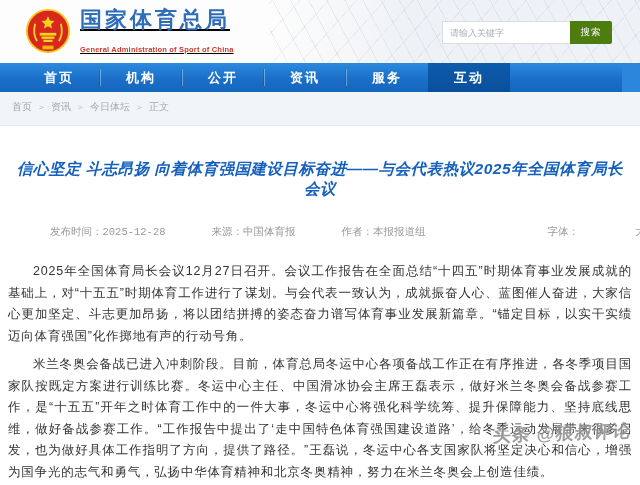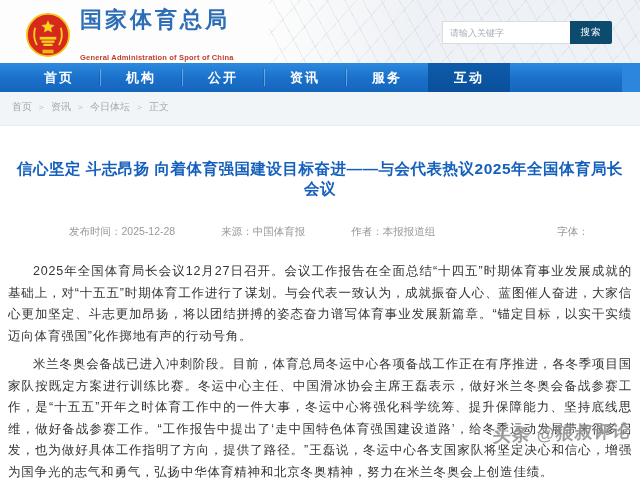--- a/index.html
+++ b/index.html
@@ -9,28 +9,28 @@
   
   .header { position:relative; height:63px; background:#fdfdfd; overflow:hidden; }
   .header-pattern { position:absolute; top:0; right:0; width:58%; height:100%;
     background:
       repeating-linear-gradient(62deg, rgba(190,198,208,.28) 0 1px, transparent 1px 16px),
       repeating-linear-gradient(-48deg, rgba(190,198,208,.24) 0 1px, transparent 1px 21px),
       linear-gradient(90deg, rgba(236,240,244,0) 0%, #eef1f5 40%);
     pointer-events:none; }
   .logo-wrap { position:absolute; left:26px; top:7px; display:flex; align-items:center; cursor:pointer; }
   .emblem { width:44px; height:44px; flex:0 0 44px; }
-  .logo-text { margin-left:10px; }
+  .logo-text { margin-left:10px;text-decoration:underline; }
   .site-name { color:#2e6eb6; font-size:22px; font-weight:bold; letter-spacing:3px; line-height:26px; }
-  .site-name-en { color:#c33a2a; font-size:7.5px; letter-spacing:.2px; margin-top:20px; font-weight:bold; }
+  .site-name-en { color:#c33a2a; font-size:7.5px; letter-spacing:.2px; margin-top:12px; font-weight:bold; }
   .search-wrap { position:absolute; right:28px; top:21px; display:flex; z-index:2;border-radius:7px; }
   .search-input { width:128px; height:23px; border:1px solid #d9dde2; border-right:none;
     background:#fff; font-size:9px; color:#555; padding:0 7px; outline:none; }
   .search-input::placeholder { color:#aab0b8; }
-  .search-btn { width:42px; height:23px; border:none; background:#0c4a6e; color:#fff;
+  .search-btn { width:42px; height:23px; border:none; background:#4d7c0f; color:#fff;
     font-size:9.5px; cursor:pointer; border-radius:0 2px 2px 0; letter-spacing:1px; }
 
   
   .nav { height:29px; background:linear-gradient(180deg,#2c8ade 0%, #1a6fc8 55%, #1566bd 100%);
     display:flex; align-items:stretch; padding-left:18px; position:relative; }
   .nav::after { content:""; position:absolute; right:0; top:0; width:18px; height:100%;
     background:#2b86dc; }
   .nav-item { width:82px; display:flex; align-items:center; justify-content:center;
     color:#fff; font-size:13px; font-weight:bold; letter-spacing:2px; cursor:pointer;
     position:relative; }
@@ -41,23 +41,23 @@
 
   
   .crumb-bar { height:34px; background:#f2f5f8; border-bottom:1px solid #e8ecef;
     padding:8px 0 0 12px; font-size:10px; color:#a3a9b0; }
   .crumb-bar a { color:#a3a9b0; text-decoration:none; cursor:pointer; }
   .crumb-sep { margin:0 5px; color:#b8bec4; font-size:9px; }
 
   
   .content { position:relative; background:#fff; height:325px; padding-top:33px; }
   .article-title { text-align:center; color:#1660bd; font-weight:bold; font-size:15.5px;
-    letter-spacing:.5px; padding:0 14px; line-height:20px; }
-  .meta-row { display:flex; align-items:center; margin-top:25px; padding:0 20px 0 69px;
-    font-size:10.5px; color:#999; white-space:nowrap; }
+    letter-spacing:.5px; padding:0 14px; line-height:20px;font-style:italic; }
+  .meta-row { display:flex; align-items:center; margin-top:25px; padding:0 20px 0 50px;
+    font-size:10.5px; color:#999; white-space:nowrap;font-family:Liberation Mono, monospace; }
   .meta-item { margin-right:46px; }
   .meta-item.author { margin-right:78px; }
   .font-opts span { margin-right:6px; cursor:pointer;margin-left:44px; }
   .share-icons { margin-left:auto; display:flex; gap:4px; }
   .share-icon { width:16px; height:16px; border-radius:3px; display:flex; align-items:center;
     justify-content:center; color:#fff; font-size:10px; cursor:pointer; line-height:1; }
   .icon-wechat { background:#4db54e; }
 
   .article-body { margin-top:21px; padding:0 8px; font-size:12.5px; color:#333;
     line-height:21.5px; letter-spacing:.8px; text-align:justify; }

